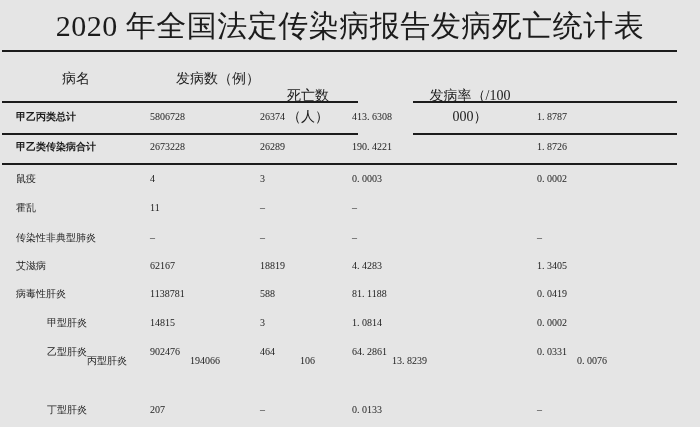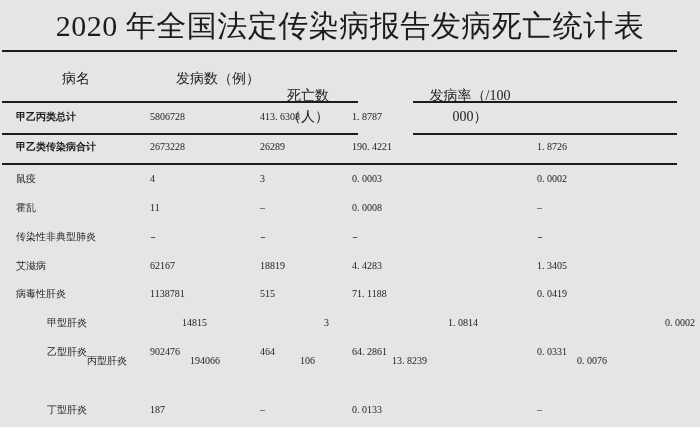--- a/index.html
+++ b/index.html
@@ -74,20 +74,21 @@
     <div>（人）</div>
   </div>
   <div class="hcell double" style="left:400px; width:140px;">
     <div>发病率（/100</div>
     <div>000）</div>
   </div>
 
   <div class="row bold" style="top:107px;">
     <div class="c-name">甲乙丙类总计</div>
     <div class="num">5806728</div>
+    <div class="num">26374</div>
     <div class="num">413. 6308</div>
     <div class="num c-mortality">1. 8787</div>
   </div>
 
   <div class="row bold" style="top:137px;">
     <div class="c-name">甲乙类传染病合计</div>
     <div class="num">2673228</div>
     <div class="num">26289</div>
     <div class="num">190. 4221</div>
     <div class="num c-mortality">1. 8726</div>
@@ -98,49 +99,48 @@
     <div class="num">4</div>
     <div class="num">3</div>
     <div class="num">0. 0003</div>
     <div class="num c-mortality">0. 0002</div>
   </div>
 
   <div class="row" style="top:198px;">
     <div class="c-name">霍乱</div>
     <div class="num">11</div>
     <div class="num">–</div>
-    <div class="num">0. 0008</div>
     <div class="num c-mortality">–</div>
   </div>
 
-  <div class="row" style="top:228px;font-family:Liberation Mono, monospace;">
+  <div class="row" style="top:228px;">
     <div class="c-name">传染性非典型肺炎</div>
     <div class="num">–</div>
     <div class="num">–</div>
     <div class="num">–</div>
     <div class="num c-mortality">–</div>
   </div>
 
   <div class="row" style="top:256px;">
     <div class="c-name">艾滋病</div>
     <div class="num">62167</div>
     <div class="num">18819</div>
     <div class="num">4. 4283</div>
     <div class="num c-mortality">1. 3405</div>
   </div>
 
   <div class="row" style="top:284px;">
     <div class="c-name">病毒性肝炎</div>
     <div class="num">1138781</div>
-    <div class="num">515</div>
-    <div class="num">71. 1188</div>
+    <div class="num">588</div>
+    <div class="num">81. 1188</div>
     <div class="num c-mortality">0. 0419</div>
   </div>
 
-  <div class="row indent" style="top:313px;gap:32px;">
+  <div class="row indent" style="top:313px;">
     <div class="c-name">甲型肝炎</div>
     <div class="num">14815</div>
     <div class="num">3</div>
     <div class="num">1. 0814</div>
     <div class="num c-mortality">0. 0002</div>
   </div>
 
   <div class="row indent" style="top:342px;">
     <div class="c-name">乙型肝炎</div>
     <div class="num">902476</div>
@@ -152,19 +152,19 @@
   <div class="row indent" style="top:351px;margin-left:40px;">
     <div class="c-name">丙型肝炎</div>
     <div class="num">194066</div>
     <div class="num">106</div>
     <div class="num">13. 8239</div>
     <div class="num c-mortality">0. 0076</div>
   </div>
 
   <div class="row indent" style="top:400px;">
     <div class="c-name">丁型肝炎</div>
-    <div class="num">187</div>
+    <div class="num">207</div>
     <div class="num">–</div>
     <div class="num">0. 0133</div>
     <div class="num c-mortality">–</div>
   </div>
 
 </div>
 
 </body></html>

